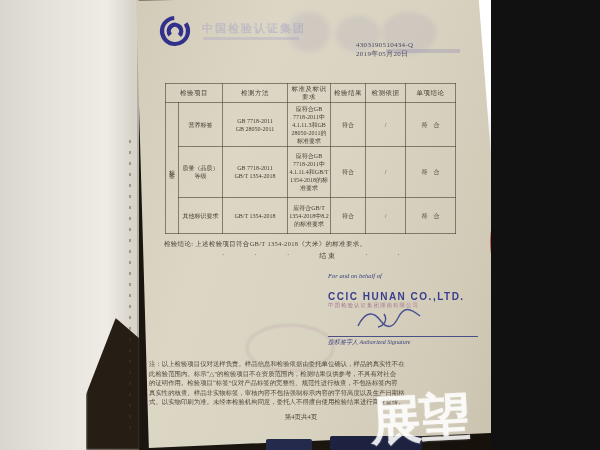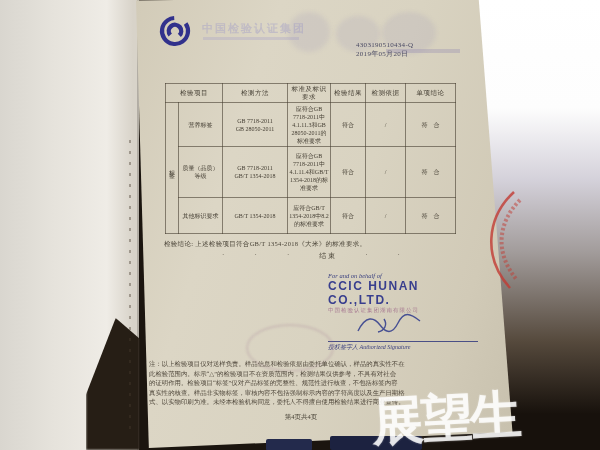--- a/index.html
+++ b/index.html
@@ -1,16 +1,16 @@
 <!DOCTYPE html>
 <html><head>
 <meta charset="utf-8">
 <style>
   html,body{margin:0;padding:0;background:#111;}
-  .photo{position:relative;width:600px;height:450px;overflow:hidden;
+  .photo{position:relative;width:491px;height:450px;overflow:hidden;
          background:#1b150f;font-family:"Liberation Serif","DejaVu Serif",serif;}
   
   .bg-right{position:absolute;left:440px;top:0;width:160px;height:450px;
     background:linear-gradient(180deg,#ffffff 0%,#fdfdfd 24%,#d4d1da 40%,#a29c9b 56%,#55493c 76%,#17110c 92%);}
   
   .left-page{position:absolute;left:0;top:0;width:137px;height:450px;
     background:linear-gradient(90deg,#d9d6cf 0%,#e6e3dc 40%,#efece6 78%,#d8d3c9 97%);
     border-right:2px solid rgba(90,80,66,0.30);}
   .dark-gap{position:absolute;left:86px;top:318px;width:54px;height:132px;background:#261e15;
     clip-path:polygon(55% 0,100% 16%,100% 100%,0 100%,0 58%);filter:blur(1px);}
@@ -42,22 +42,22 @@
   table.rpt th{font-size:6.5px;letter-spacing:0.5px;}
   .vert{writing-mode:vertical-rl;letter-spacing:3px;font-size:6px;}
   .pre{white-space:pre-line;}
   
   .concl{position:absolute;left:164px;top:240px;width:300px;font-size:6.5px;color:#4a4438;letter-spacing:0.3px;}
   .endrow{position:absolute;left:222px;top:251px;width:178px;display:flex;
     justify-content:space-between;font-size:7px;color:#4a4438;}
   
   .sig{position:absolute;left:328px;top:272px;width:156px;color:#3c4280;}
   .sig .for{font-style:italic;font-size:6.5px;}
-  .sig .co-en{font-size:12px;font-weight:bold;letter-spacing:1.5px;
-    font-family:"Liberation Sans","DejaVu Sans",sans-serif;color:#383e8e;}
+  .sig .co-en{font-size:10px;font-weight:bold;letter-spacing:1.5px;
+    font-family:"Liberation Sans","DejaVu Sans",sans-serif;color:#383e8e;margin-top:12px;}
   .sig .co-cn{font-size:5.5px;color:rgba(150,90,130,0.75);letter-spacing:1px;filter:blur(0.3px);}
   .sig .rule{width:150px;border-top:1px solid #4a4f86;margin-top:1px;}
   .sig .auth{font-style:italic;font-size:6px;margin-top:1px;}
   .sigline{margin:-2px 0 0 26px;}
   
   .faint-seal{position:absolute;left:246px;top:324px;width:84px;height:44px;border-radius:50%;
     border:2px solid rgba(155,115,140,0.22);filter:blur(1.2px);}
   
   .note{position:absolute;left:149px;top:359px;width:333px;font-size:6.4px;
     line-height:9.6px;color:#4f473b;text-align:justify;}

